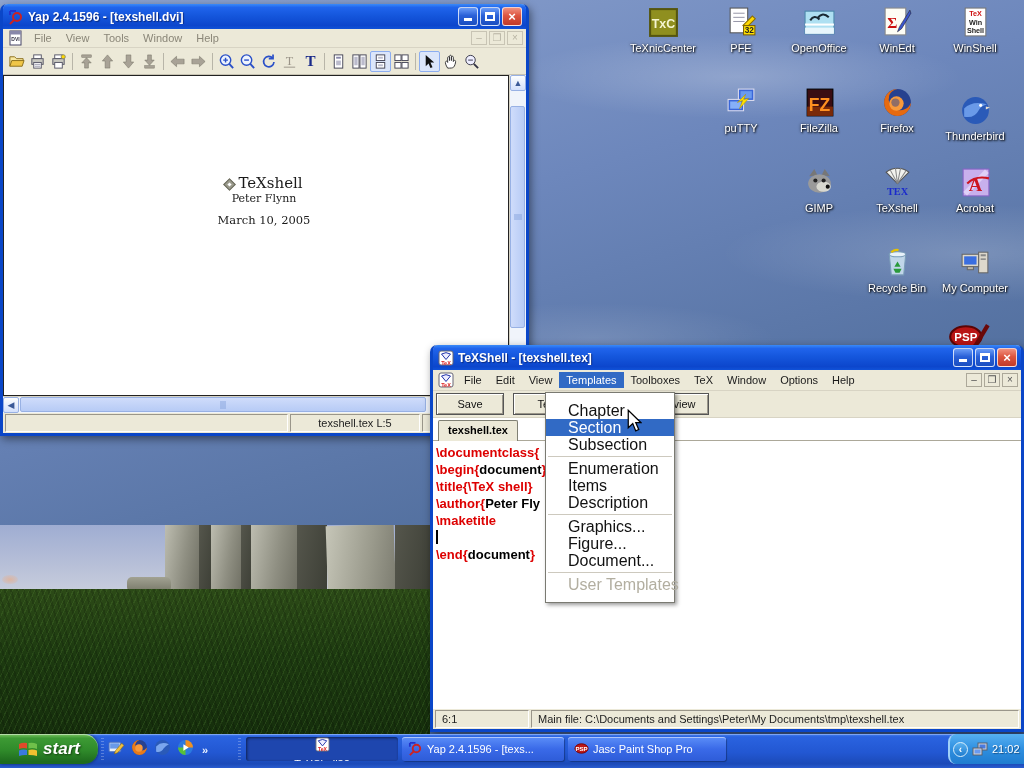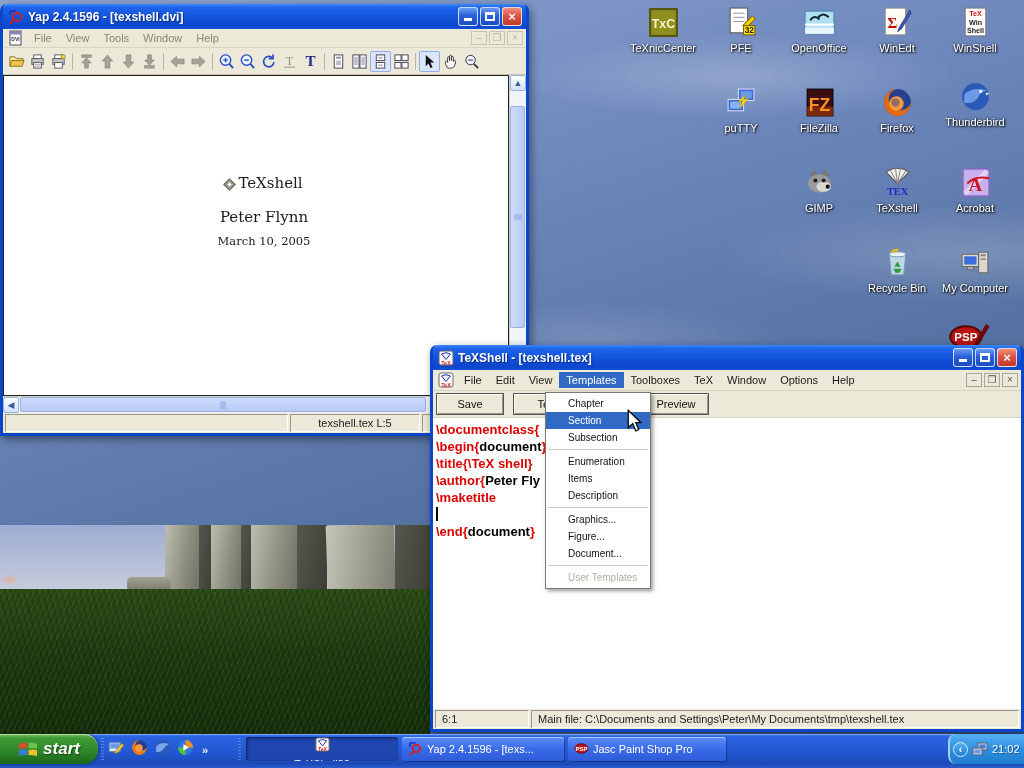--- a/index.html
+++ b/index.html
@@ -72,21 +72,21 @@
   .ytb.pressed { border:1px solid #8cadf0; background:#dce6fa; border-radius:2px; }
   .ysep { width:1px; height:17px; background:#b8b5a8; margin:0 3px; }
   #yap-mainrow { flex:1; display:flex; min-height:0; }
   #yap-client { flex:1; background:#fff; border:1px solid #222; position:relative; overflow:hidden; }
   .preview-box { position:absolute; left:130px; top:98px; width:260px; text-align:center;
     font-family:"DejaVu Serif","Liberation Serif",serif; color:#1a1a1a; }
   .pv-title { font-size:15px; }
   .pv-marker { display:inline-block; width:9px; height:9px; background:#9a9a8c; border:1px solid #6a6a5c;
     transform:rotate(45deg); margin-right:4px; position:relative; top:1px; }
   .pv-marker i { position:absolute; left:2px; top:2px; width:3px; height:3px; background:#fff; display:block; }
-  .pv-author { font-size:15px; margin-top:16px; }
+  .pv-author { font-size:11px; }
   .pv-date { font-size:11.5px; margin-top:8px; }
   .scrollv { width:17px; flex:0 0 17px; background:#f0f4fb; position:relative; border-left:1px solid #d6d2c2; }
   .scrollh { height:17px; flex:0 0 17px; background:#f0f4fb; position:relative; border-top:1px solid #d6d2c2; }
   .sarrow { position:absolute; width:16px; height:16px; border:1px solid #98b1e4; border-radius:2px;
     background:linear-gradient(180deg,#fdfefe,#d3e0fc); color:#3b5a98; font-size:9px; line-height:14px; text-align:center; }
   .sthumb { position:absolute; border:1px solid #98b1e4; border-radius:2px;
     background:linear-gradient(90deg,#cfdcfb,#b7cbf5); }
   .sthumb.h { background:linear-gradient(180deg,#cfdcfb,#b7cbf5); }
   .sgrip { position:absolute; left:50%; top:50%; transform:translate(-50%,-50%); display:flex; flex-direction:column; gap:1px; }
   .sgrip.h { flex-direction:row; }
@@ -109,22 +109,22 @@
     border:1px solid #808074; border-bottom:0; border-radius:2px 2px 0 0; font-weight:bold;
     font-size:11px; text-align:center; line-height:19px; }
   #editor { flex:1; background:#fff; padding:3px 0 0 3px; font-weight:bold; font-size:13px;
     line-height:17px; white-space:pre; overflow:hidden; }
   .ed-line { height:17px; }
   .seg-red { color:#dd0000; }
   .seg-black { color:#000; }
   .caret { display:inline-block; width:2px; height:14px; background:#000; vertical-align:-2px; }
 
   
-  #dropdown { position:absolute; left:545px; top:392px; width:106px; z-index:6; background:#fff;
-    border:1px solid #7a7a72; box-shadow:2px 2px 4px rgba(0,0,0,.4); padding:2px 0; font-size:10px; }
+  #dropdown { position:absolute; left:545px; top:392px; width:130px; z-index:6; background:#fff;
+    border:1px solid #7a7a72; box-shadow:2px 2px 4px rgba(0,0,0,.4); padding:9px 0; font-size:16px; }
   .dd-item { height:17px; line-height:17px; padding-left:22px; color:#111; white-space:nowrap; }
   .dd-item.sel { background:#316ac5; color:#fff; }
   .dd-item.dis { color:#b2aea0; }
   .dd-sep { border-top:1px solid #cdc9be; margin:3px 2px; }
 
   #cursor { position:absolute; left:627px; top:409px; width:15px; height:24px; z-index:40; }
 
   
   #taskbar { position:absolute; left:0; bottom:0; width:1024px; height:34px; z-index:50;
     background:linear-gradient(180deg,#4a82f0 0%,#2a63e0 8%,#2257d2 55%,#1c4ab8 88%,#2a5cd0 100%);
@@ -216,21 +216,21 @@
           <rect x="4" y="3" width="25" height="26" fill="#3a0d12" stroke="#000"></rect>
           <rect x="4" y="20" width="25" height="9" fill="#7a2a08"></rect>
           <text x="16" y="24" font-size="17" font-weight="bold" fill="#ff9020" text-anchor="middle">FZ</text>
         </svg></span><div class="lbl">FileZilla</div></div>
     <div class="dicon" style="left: 858px; top: 86px;"><span><svg viewBox="0 0 32 32">
           <circle cx="16" cy="16" r="13" fill="#27418f"></circle>
           <path d="M16 3 a13 13 0 1 0 13 13 A11 11 0 0 1 8 9 a11 11 0 0 1 8 -6 z" fill="#e66a10"></path>
           <circle cx="15" cy="17" r="7" fill="#f89a3c"></circle>
           <circle cx="14" cy="16" r="4" fill="#27418f" opacity=".5"></circle>
         </svg></span><div class="lbl">Firefox</div></div>
-    <div class="dicon" style="left: 936px; top: 80px;"><span><svg viewBox="0 0 32 32">
+    <div class="dicon" style="left: 936px; top: 94px;"><span><svg viewBox="0 0 32 32">
           <circle cx="16" cy="16" r="13" fill="#2a5ab8"></circle>
           <path d="M5 14 q8 -8 22 -4 q-6 2 -8 6 q-4 8 -14 6 z" fill="#6a9ae8"></path>
           <circle cx="21" cy="11" r="1.5" fill="#fff"></circle>
           <path d="M26 12 l4 1 -4 2 z" fill="#e8e0d0"></path>
         </svg></span><div class="lbl">Thunderbird</div></div>
     <div class="dicon" style="left: 780px; top: 166px;"><span><svg viewBox="0 0 32 32">
           <path d="M6 10 L11 3 l3 6 z" fill="#777"></path>
           <path d="M26 10 L21 3 l-3 6 z" fill="#777"></path>
           <ellipse cx="16" cy="17" rx="11" ry="9" fill="#9a9a9a"></ellipse>
           <ellipse cx="20" cy="20" rx="7" ry="5" fill="#d8d8d0"></ellipse>
@@ -525,20 +525,23 @@
       <span class="mdib">–</span>
       <span class="mdib">❐</span>
       <span class="mdib">×</span>
     </span>
   </div>
   <div id="tex-toolbar">
     <span class="xbtn" style="left:3px;width:68px;">Save</span>
     <span class="xbtn" style="left:80px;width:68px;">TeX</span>
     <span class="xbtn" style="left:210px;width:66px;">Preview</span>
   </div>
+  <div id="tabrow">
+    <span id="tab0">texshell.tex</span>
+  </div>
   <div id="editor"><div class="ed-line"><span class="seg-red">\documentclass{</span></div><div class="ed-line"><span class="seg-red">\begin{</span><span class="seg-black">document</span><span class="seg-red">}</span></div><div class="ed-line"><span class="seg-red">\title{\TeX shell}</span></div><div class="ed-line"><span class="seg-red">\author{</span><span class="seg-black">Peter Fly</span></div><div class="ed-line"><span class="seg-red">\maketitle</span></div><div class="ed-line"><span class="caret"></span></div><div class="ed-line"><span class="seg-red">\end{</span><span class="seg-black">document</span><span class="seg-red">}</span></div></div>
   <div class="statusbar">
     <span class="sseg" style="width:94px;">6:1</span>
     <span class="sseg" style="flex:1;">Main file: C:\Documents and Settings\Peter\My Documents\tmp\texshell.tex</span>
   </div>
 </div>
 
 <div id="dropdown">
     <div class="dd-item">Chapter</div>
     <div class="dd-item sel">Section</div>

